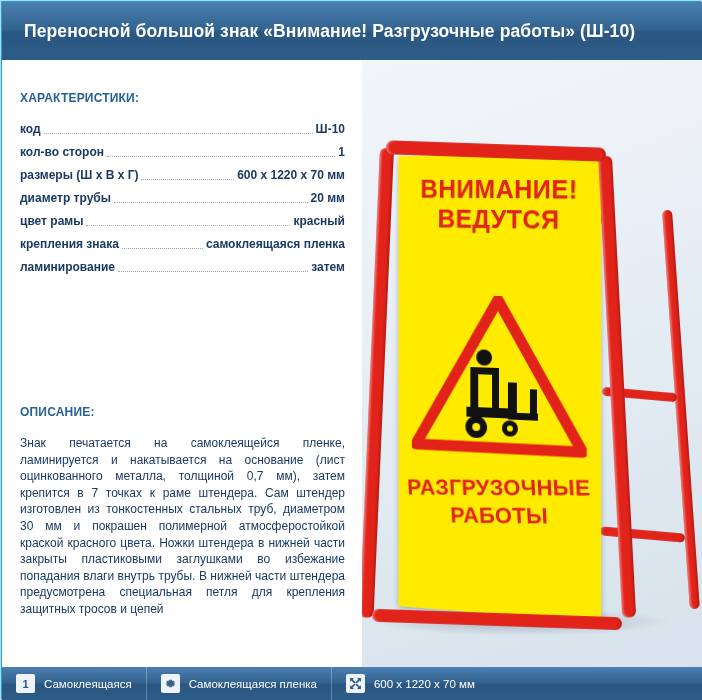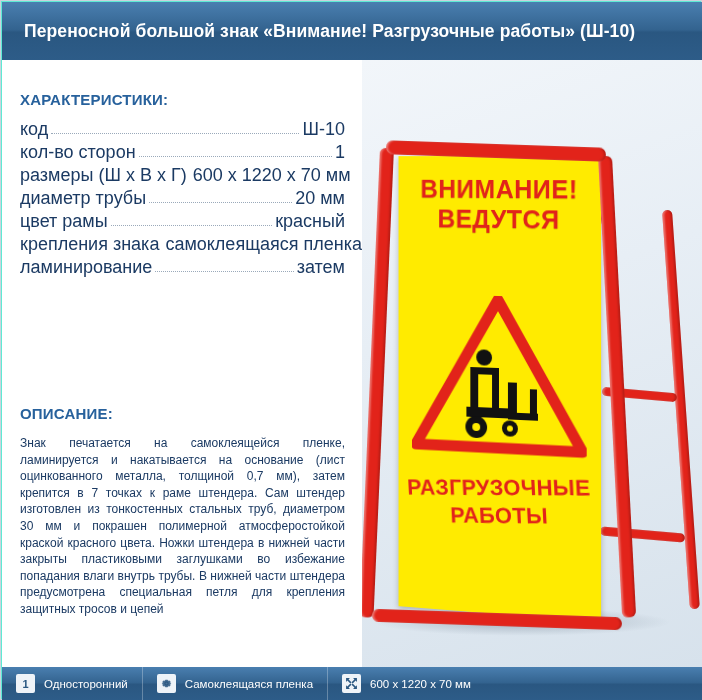--- a/index.html
+++ b/index.html
@@ -7,21 +7,21 @@
     width:702px;height:700px;
     background:#ffffff;
     font-family:"Liberation Sans", sans-serif;
     overflow:hidden;
   }
   .page{
     position:relative;
     width:702px;height:700px;
     box-sizing:border-box;
     border:1px solid #c9d3dc;
-    background:#5eead4;
+    background:#0ea5e9;
   }
   
   .header{
     position:absolute;left:1px;top:1px;
     width:700px;height:58px;
     background:linear-gradient(180deg,#4a7fb0 0%,#33638f 48%,#2a5781 52%,#2d5c88 100%);
     display:flex;align-items:center;
   }
   .header-title{
     color:#ffffff;
@@ -36,36 +36,37 @@
     position:absolute;left:1px;top:59px;
     width:700px;height:607px;
     background:#ffffff;
   }
   .left-col{
     position:absolute;left:0;top:0;
     width:360px;height:607px;
   }
   .section-title{
     color:#27619c;
-    font-size:15px;
+    font-size:12px;
     font-weight:bold;
     letter-spacing:0.2px;
   }
   #specs-title{position:absolute;left:18px;top:31px;}
   .spec-list{
     position:absolute;left:18px;top:62px;width:325px;
   }
   .spec-row{
     display:flex;align-items:flex-end;
-    font-size:18px;
+    font-size:12px;
     color:#1b3a63;
-    font-weight:normal;
+    font-weight:bold;
     line-height:15px;
     margin-bottom:8px;
     white-space:nowrap;
+    justify-content:center;
   }
   .spec-label{flex:0 0 auto;}
   .spec-dots{
     flex:1 1 auto;
     border-bottom:1px dotted #9aa9ba;
     margin:0 3px 3px 3px;
     height:9px;
   }
   .spec-value{flex:0 0 auto;text-align:right;}
   #desc-title{position:absolute;left:18px;top:345px;}
@@ -273,21 +274,21 @@
         <div class="tube frame-top"></div>
         <div class="tube frame-bottom"></div>
 
       </div>
     </div>
   </div>
 
   <div class="footer">
     <div class="foot-item">
       <span class="foot-ico">1</span>
-      <span>Односторонний</span>
+      <span>Самоклеящаяся</span>
     </div>
     <div class="foot-sep"></div>
     <div class="foot-item">
       <span class="foot-ico">
         <svg width="13" height="13" viewBox="0 0 24 24" fill="#2a5781">
           <path d="M12 8a4 4 0 100 8 4 4 0 000-8zm0 6a2 2 0 110-4 2 2 0 010 4z"></path>
           <path d="M21 12l-2-1.1.6-2.2-2.2-2.2-2.2.6L14 5h-4l-1.2 2.1-2.2-.6L4.4 8.7 5 10.9 3 12l2 1.1-.6 2.2 2.2 2.2 2.2-.6L10 19h4l1.2-2.1 2.2.6 2.2-2.2-.6-2.2L21 12z" opacity="0.85"></path>
         </svg>
       </span>
       <span>Самоклеящаяся пленка</span>

